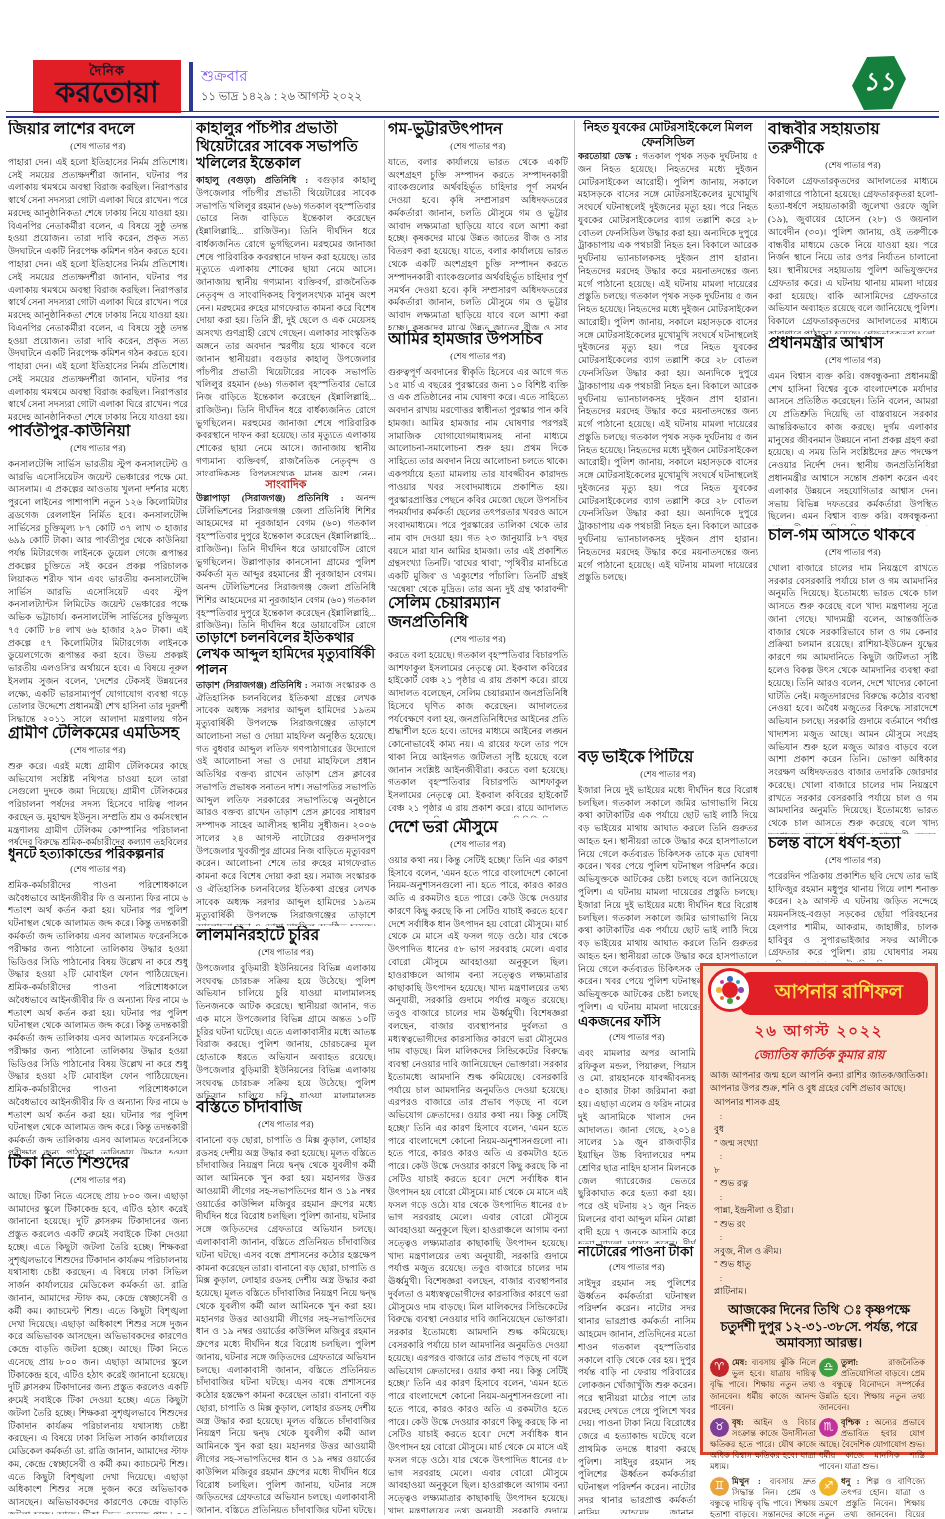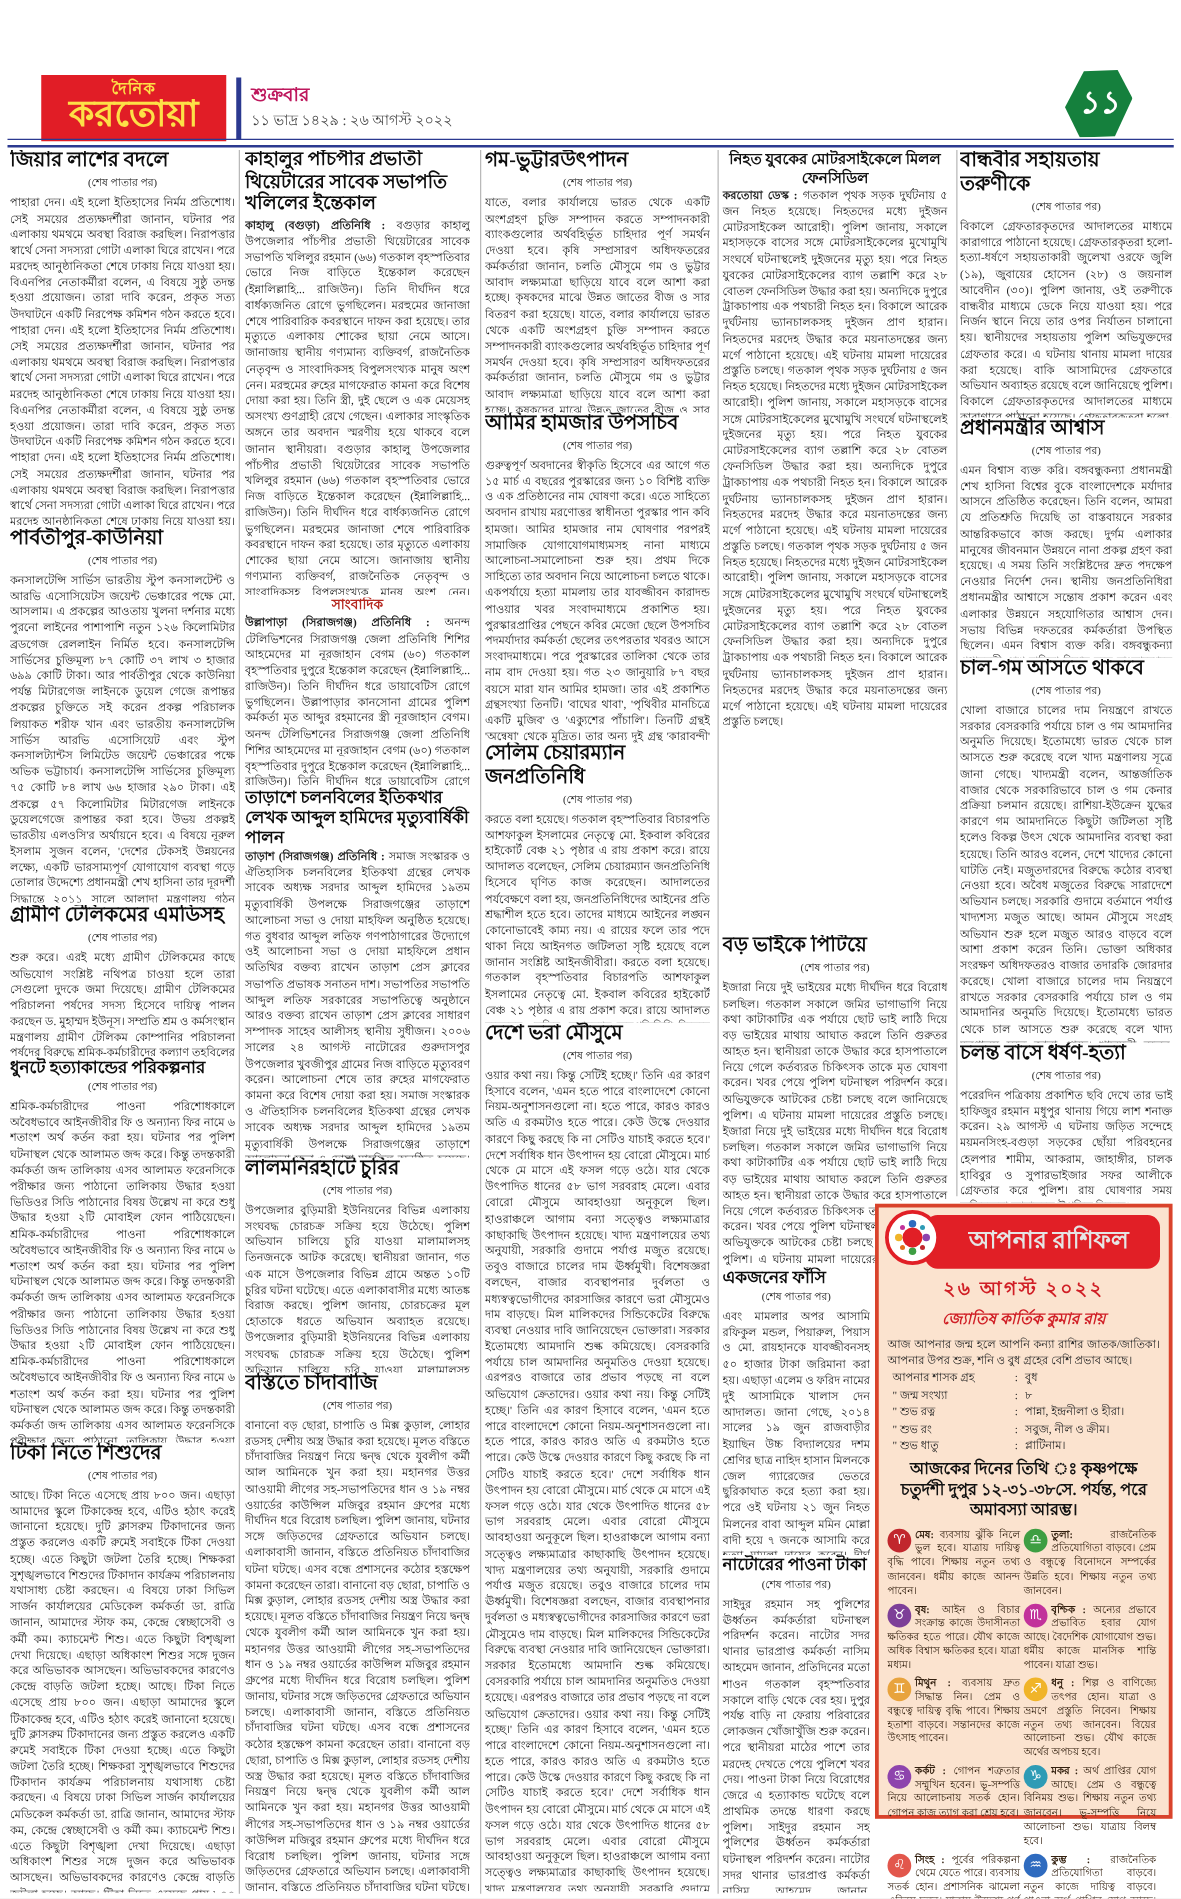--- a/index.html
+++ b/index.html
@@ -1,24 +1,24 @@
 <!DOCTYPE html>
 <html><head>
 <meta charset="utf-8">
 <style>
   html,body{margin:0;padding:0;background:#e8e8e4;}
   #page{position:relative;width:945px;height:1519px;background:#ffffff;margin:0 auto;
         font-family:"Liberation Serif", serif;color:#1a1a1a;overflow:hidden;}
   
   .masthead{position:absolute;left:33px;top:60px;width:148px;height:53px;background:#e11d26;
-            color:#fde047;text-align:center;line-height:1;}
+            color:#0f172a;text-align:center;line-height:1;}
   .masthead .mtop{font-size:13px;font-weight:bold;padding-top:4px;letter-spacing:1px;}
   .masthead .mmain{font-size:29px;font-weight:bold;margin-top:1px;}
   .vbar{position:absolute;left:189px;top:62px;width:4px;height:50px;background:#2b3990;}
-  .day{position:absolute;left:201px;top:64px;font-size:15px;font-weight:bold;color:#be185d;}
+  .day{position:absolute;left:201px;top:64px;font-size:15px;font-weight:normal;color:#8b5cf6;}
   .dateline-hdr{position:absolute;left:201px;top:88px;font-size:11.5px;color:#444;}
   .pagebadge{position:absolute;left:852px;top:56px;width:54px;height:54px;background:#15803d;
              clip-path:polygon(28% 2%,78% 0,100% 42%,74% 98%,22% 100%,0 55%);
              color:#fff;font-size:25px;font-weight:bold;font-style:italic;
              display:flex;align-items:center;justify-content:center;}
   .hrule{position:absolute;left:6px;top:111px;width:933px;height:4px;
          border-top:1px solid #2b3990;border-bottom:2px solid #2b3990;}
   
   .colrule{position:absolute;top:120px;bottom:4px;width:1px;background:#b9b9b9;}
   
@@ -31,33 +31,33 @@
   .head.md{font-size:15px;}
   .head.lg{font-size:19px;color:#b5271f;}
   .head.xl{font-size:24px;line-height:1.1;}
   .cont{font-size:8.5px;text-align:center;color:#222;margin-bottom:2px;}
   .body{font-size:9px;line-height:1.42;text-align:justify;color:#1c1c1c;}
   .body b{font-size:9px;}
   
   .horobox{position:absolute;left:700px;top:963px;width:238px;height:492px;
            background:#fbe3cf;border:3px solid #d9432c;box-sizing:border-box;padding:4px 7px;}
   .hbanner{position:relative;margin:2px 0 2px 30px;background:#e11f26;border-radius:10px;
-           color:#e5e5e5;font-size:19px;font-weight:bold;text-align:center;padding:5px 0 6px 10px;}
+           color:#fde047;font-size:19px;font-weight:bold;text-align:center;padding:5px 0 6px 10px;}
   .hlogo{position:absolute;left:-32px;top:-4px;width:44px;height:44px;border-radius:50%;
          background:#fff;border:3px solid #e11f26;box-sizing:border-box;
          display:flex;align-items:center;justify-content:center;}
   .hlogo .inner{width:16px;height:16px;border-radius:50%;background:#e11f26;
          box-shadow:0 -11px 0 -5px #2f6bbf,0 11px 0 -5px #3e9e42,-11px 0 0 -5px #f0b429,
                     11px 0 0 -5px #8e44ad,8px -8px 0 -6px #2e9bb5,-8px 8px 0 -6px #e2711d,
                     -8px -8px 0 -6px #c2329b,8px 8px 0 -6px #c1272d;}
   .hdate{font-size:15px;font-weight:bold;color:#d01f26;text-align:center;margin-top:4px;letter-spacing:2px;}
   .hastro{font-size:12.5px;font-weight:bold;font-style:italic;color:#d01f26;text-align:center;margin:2px 0 3px;}
   .hintro{font-size:9px;line-height:1.4;text-align:justify;color:#222;}
   .hattr{margin:2px 0 2px 4px;font-size:9px;color:#222;}
-  .hattr .row{display:flex;line-height:1.5;}
+  .hattr .row{display:flex;line-height:1.5;flex-direction:column;}
   .hattr .al{width:92px;}
   .hattr .ac{width:14px;text-align:center;}
   .htithi{font-size:13px;font-weight:bold;text-align:center;line-height:1.3;color:#111;margin:3px 0;}
   .zgrid{display:flex;flex-wrap:wrap;}
   .zentry{width:50%;box-sizing:border-box;padding:2px 3px 2px 0;font-size:8.2px;line-height:1.35;
           text-align:justify;color:#33200f;}
   .zentry .zic{float:left;width:19px;height:19px;border-radius:50%;margin:1px 3px 0 0;
           color:#fff;font-size:11px;display:flex;align-items:center;justify-content:center;
           font-family:"DejaVu Sans", sans-serif;}
   .zname{font-weight:bold;}

